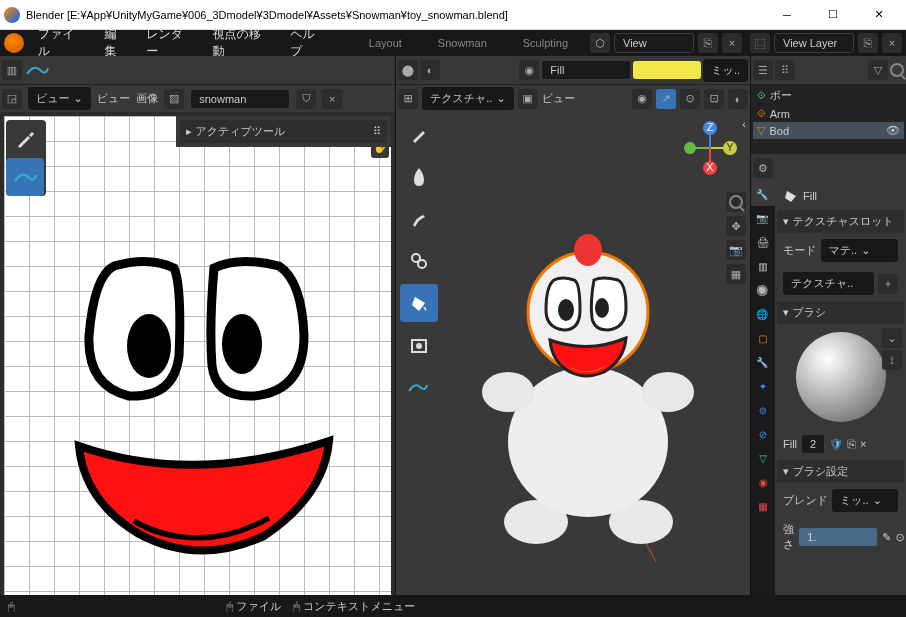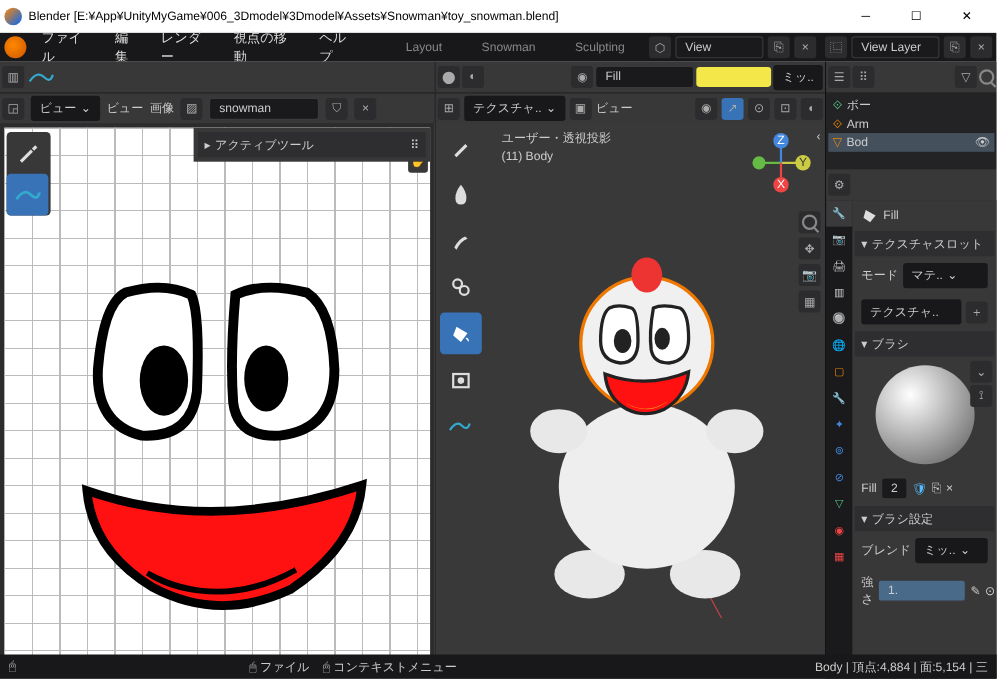--- a/index.html
+++ b/index.html
@@ -166,24 +166,20 @@
       <div class="iconbtn">▣</div>
       <div class="menu">ビュー</div>
       <div style="flex:1"></div>
       <div class="iconbtn">◉</div>
       <div class="iconbtn" style="background:#3873b8">↗</div>
       <div class="iconbtn">⊙</div>
       <div class="iconbtn">⊡</div>
       <div class="iconbtn">◐</div>
     </div>
     <div class="viewport">
-      <div class="vplabel">
-        <div>ユーザー・透視投影</div>
-        <div>(11) Body</div>
-      </div>
       <div class="vptools">
         <div class="toolbtn">
             <svg width="20" height="20">
               <path d="M4 16 L14 6 L16 8 L6 18 Z" fill="#ddd"></path>
             </svg>
           </div>
         <div class="toolbtn">
             <svg width="18" height="22">
               <path d="M9 2 Q4 8 4 14 Q4 20 9 20 Q14 20 14 14 Q14 8 9 2 Z" fill="#ddd"></path>
             </svg>
@@ -350,14 +346,13 @@
         </div>
       </div>
     </div>
   </div>
 </div>
 
 <div class="statusbar">
   <span>🖱</span>
   <span style="margin-left:200px">🖱 <span>ファイル</span></span>
   <span style="">🖱 <span>コンテキストメニュー</span></span>
-  <span style="margin-left:auto">Body | 頂点:4,884 | 面:5,154 | 三</span>
 </div>
 
 </body></html>

